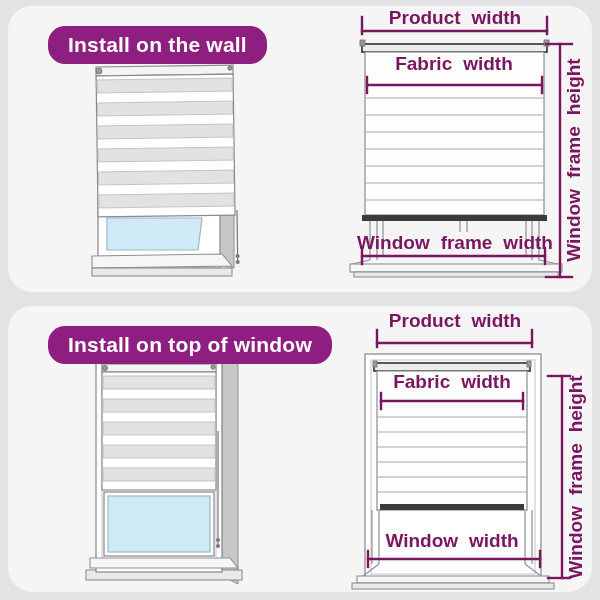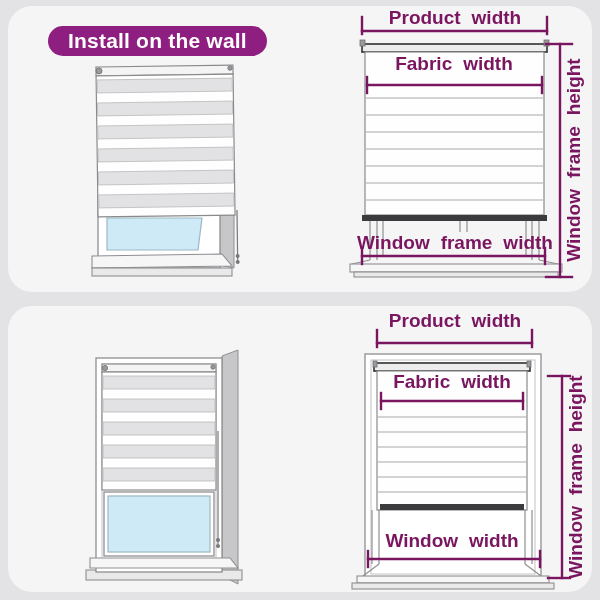--- a/index.html
+++ b/index.html
@@ -3,21 +3,21 @@
 <meta charset="utf-8">
 <style>
   html,body{margin:0;padding:0;}
   body{width:600px;height:600px;background:var(--c-page_bg,#e3e3e5);
        font-family:"Liberation Sans",sans-serif;overflow:hidden;}
   .stage{position:relative;width:600px;height:600px;}
   .panel{position:absolute;left:8px;width:584px;height:286px;
          background:var(--c-card_bg,#f5f5f6);border-radius:24px;}
   .panel.top{top:6px;}
   .panel.bottom{top:306px;}
-  .badge{position:absolute;left:40px;top:20px;height:30px;
+  .badge{position:absolute;left:40px;top:20px;height:38px;
          background:var(--c-badge_bg,#8e1e80);color:var(--c-badge_text,#fff);
          border-radius:17px;display:flex;align-items:center;justify-content:center;
          padding:0 20px;font-weight:700;font-size:21px;letter-spacing:.2px;
          white-space:nowrap;z-index:2;}
   .panel svg{position:absolute;left:0;top:0;}
   
   .dim{stroke:var(--c-dimension,#7a155f);stroke-width:2.4;fill:none;stroke-linecap:square;}
   .dimtext{fill:var(--c-dimension,#7a155f);font-family:"Liberation Sans",sans-serif;
            font-weight:700;font-size:19px;word-spacing:.30em;}
   
@@ -124,20 +124,21 @@
           <line class="dim" x1="552" y1="38" x2="552" y2="271"></line>
           <line class="dim" x1="538" y1="38" x2="564" y2="38"></line>
           <line class="dim" x1="538" y1="271" x2="564" y2="271"></line>
           <text class="dimtext" transform="translate(572 154) rotate(-90)" text-anchor="middle">Window frame height</text>
         </g>
       </g>
     </svg>
   </section>
 
   <section class="panel bottom">
+    <div class="badge">Install on top of window</div>
 
     <svg width="584" height="286" viewBox="0 0 584 286">
 
       <g>
         <polygon class="reveal" points="214,50 230,44 230,278 214,270"></polygon>
         <rect class="sill" x="78" y="264" width="156" height="10"></rect>
         <rect class="frame" x="88" y="52" width="126" height="214"></rect>
         <rect class="frame-thin" x="94" y="58" width="114" height="202"></rect>
         <rect class="frame" x="96" y="186" width="110" height="64"></rect>
         <rect class="glass" x="100" y="190" width="102" height="56"></rect>

